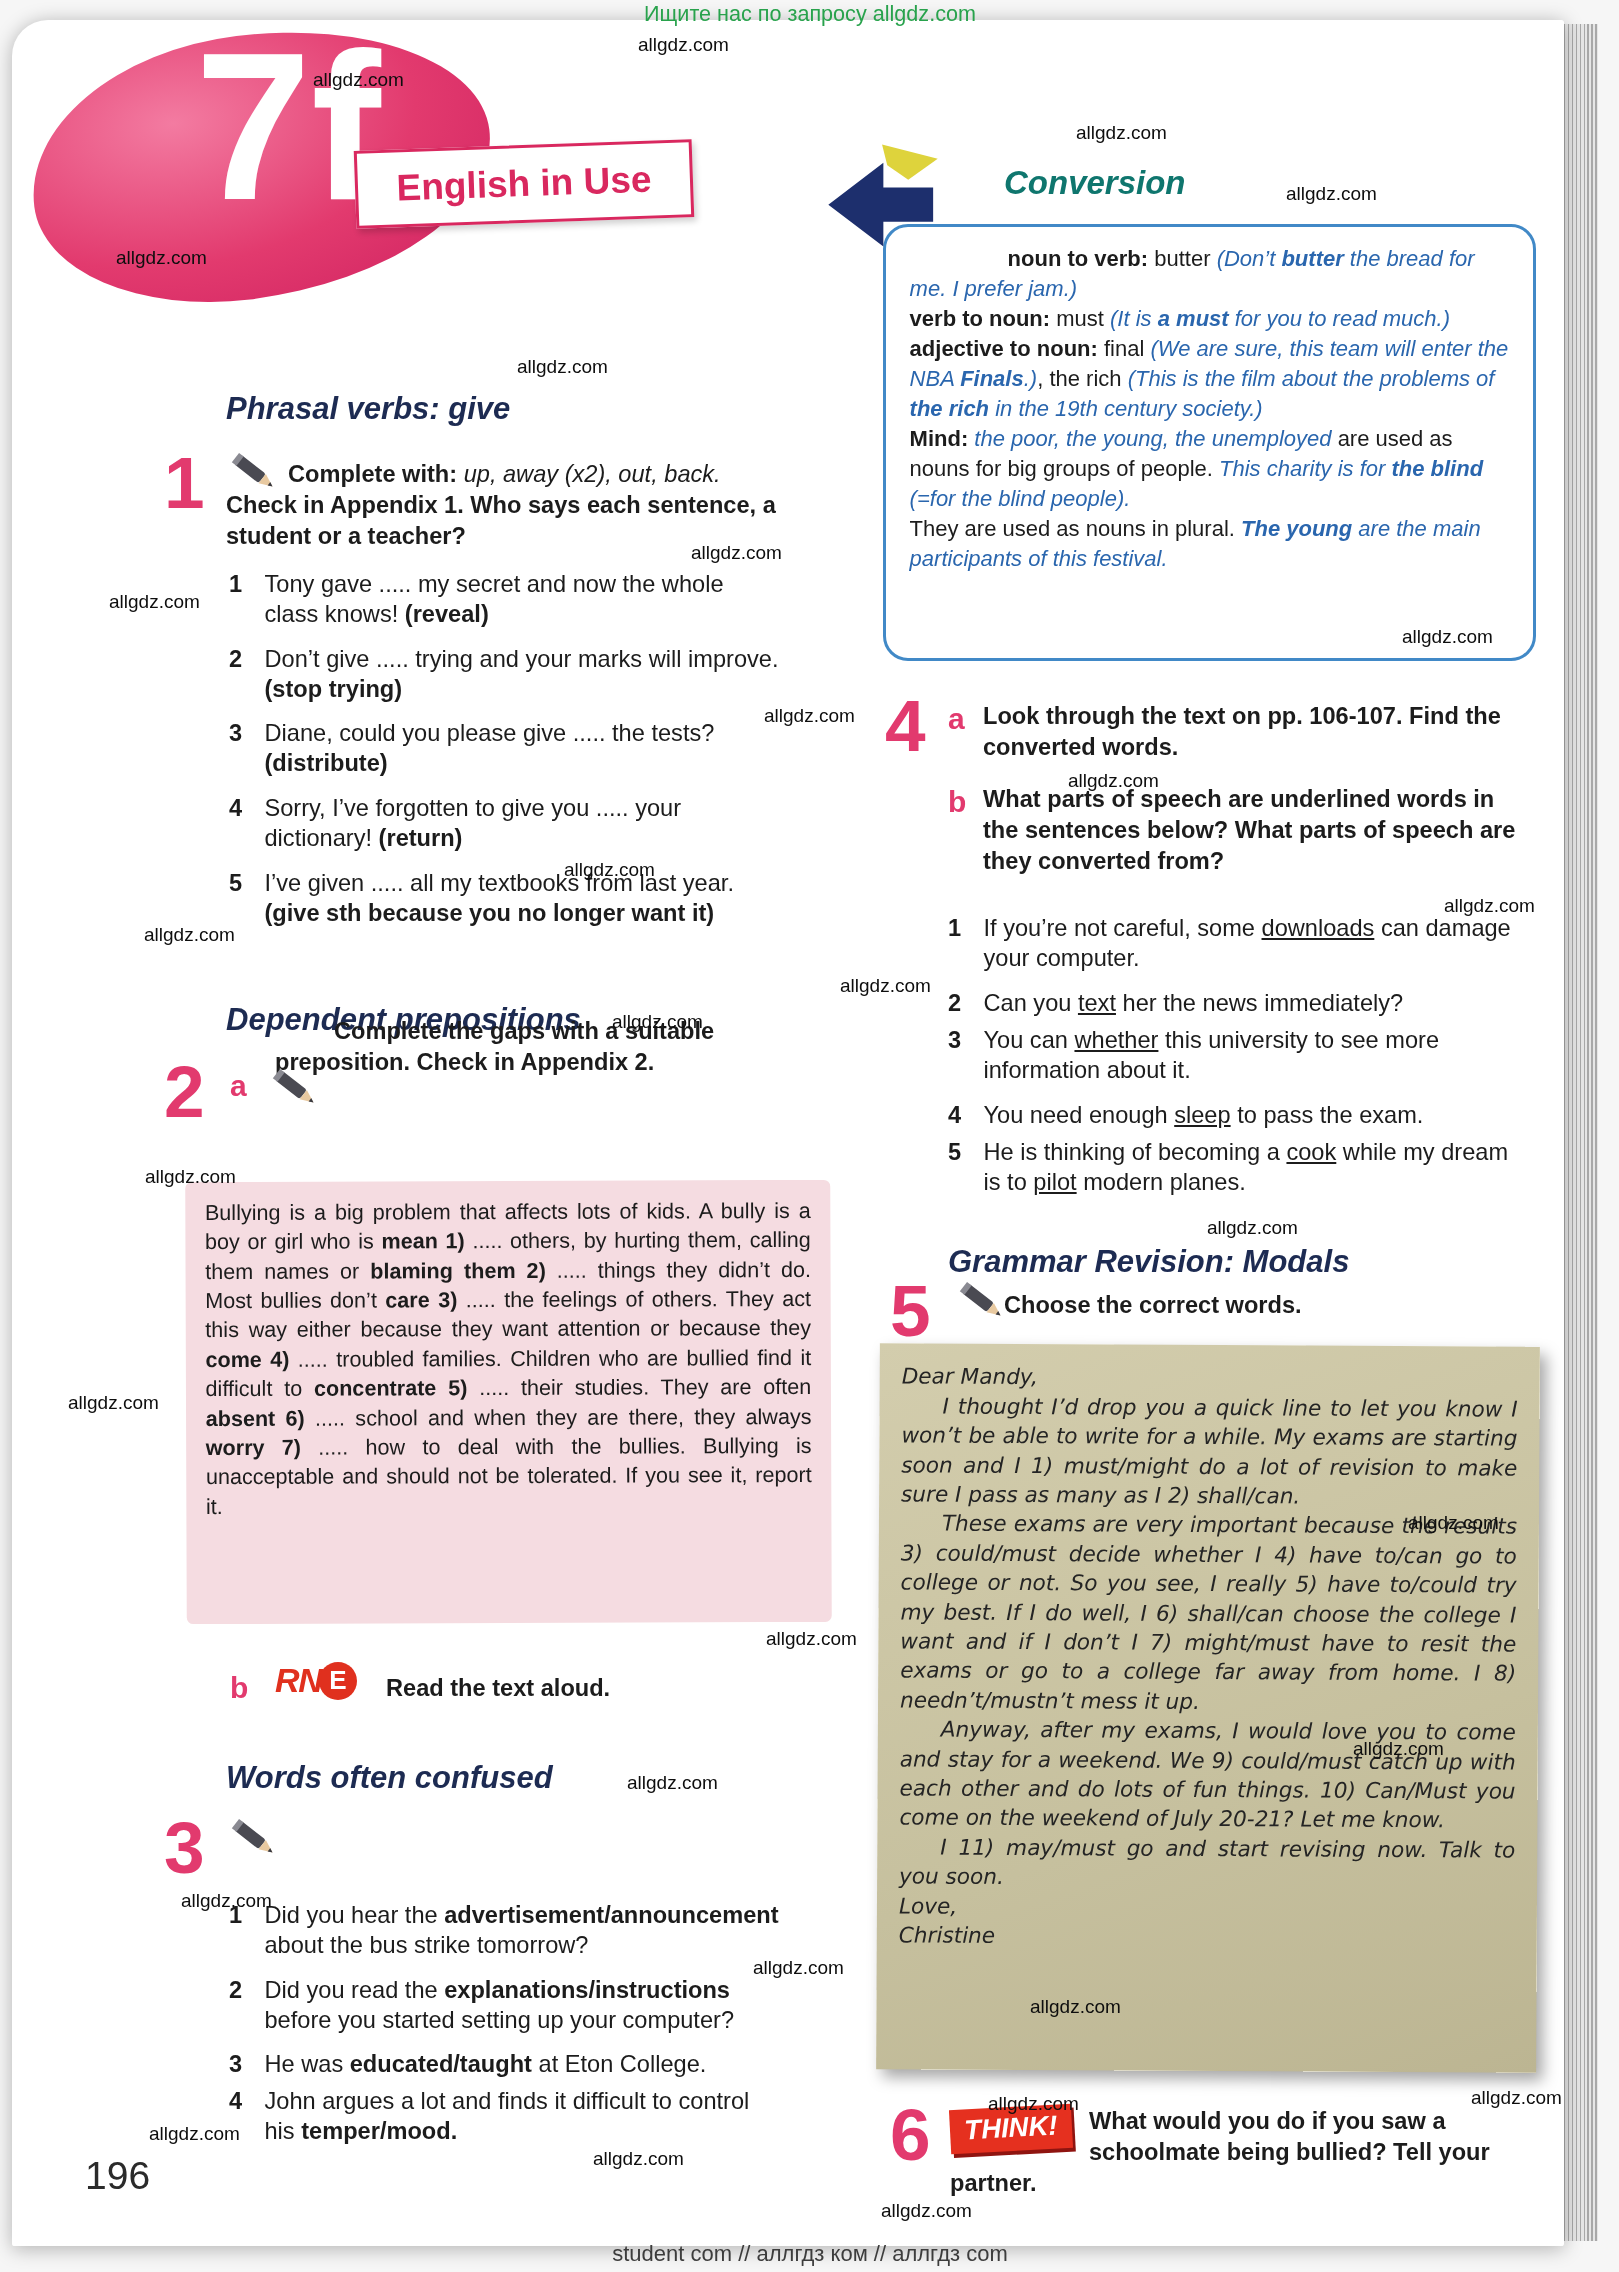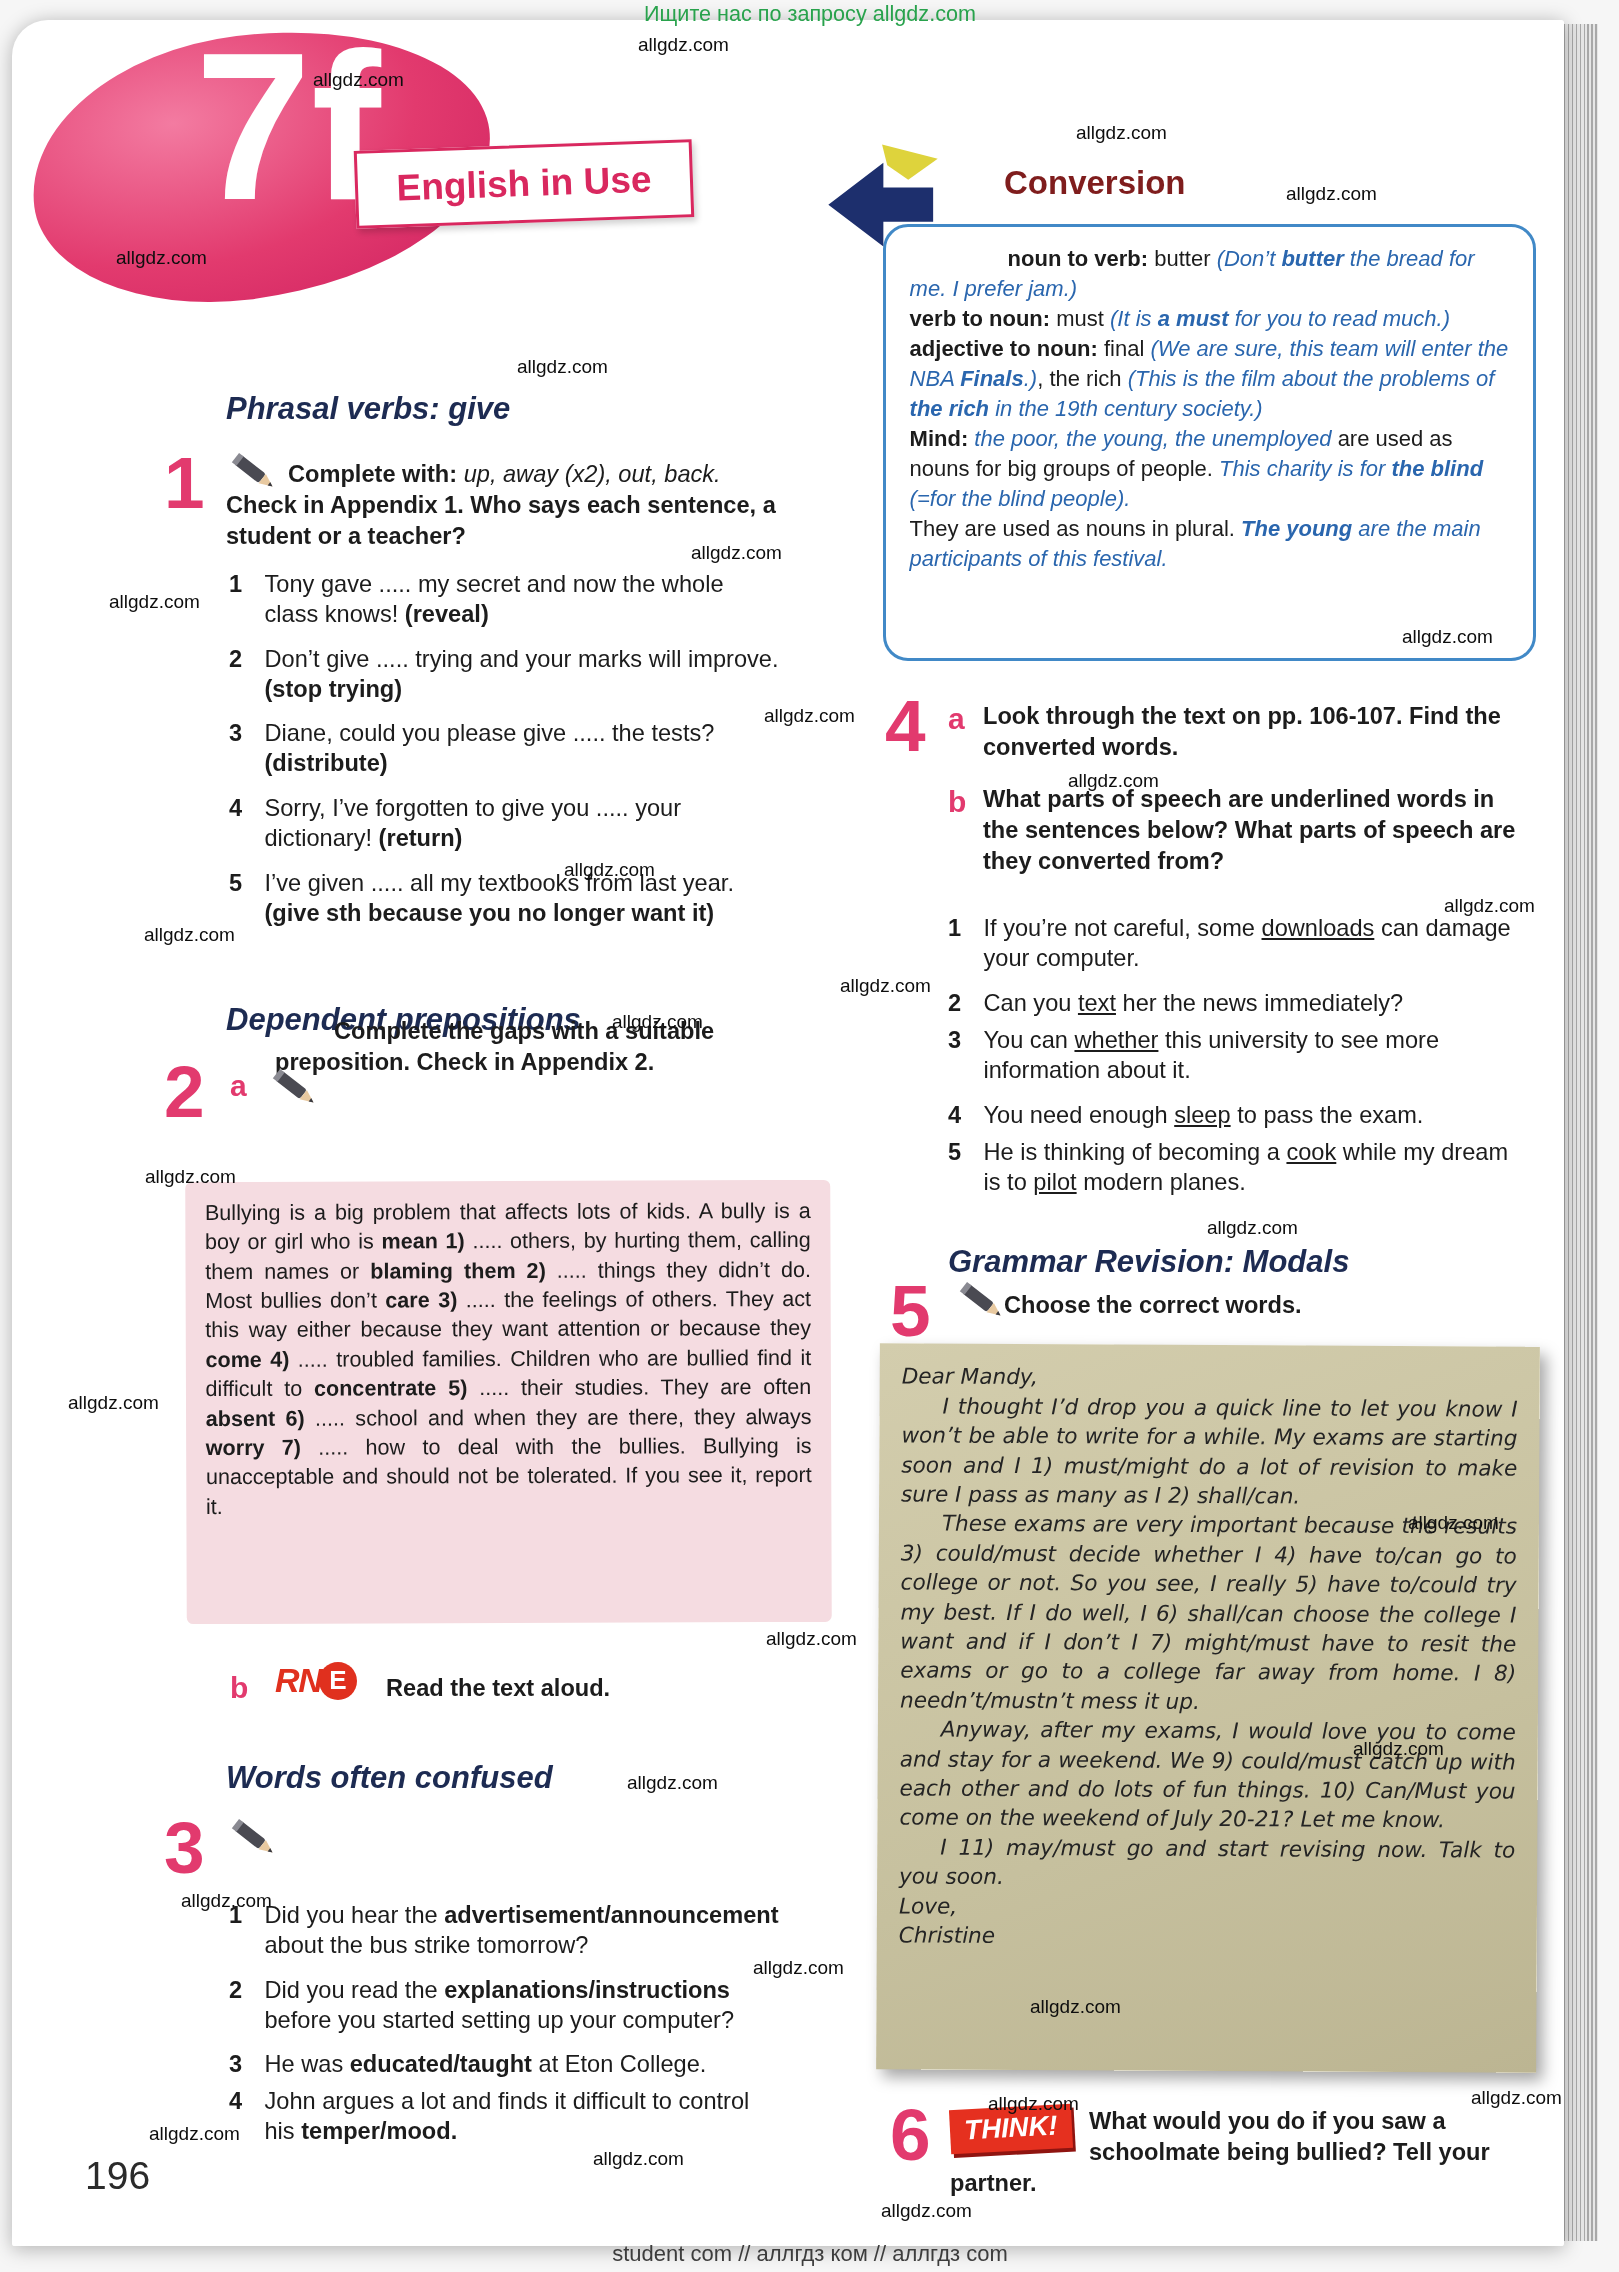--- a/index.html
+++ b/index.html
@@ -35,21 +35,21 @@
 
   .bully-box{position:absolute;left:186px;top:1181px;width:645px;height:442px;background:#f5dce1;border-radius:6.5px;
              padding:15.7px 19.6px;box-sizing:border-box;font-size:21.6px;line-height:29.4px;text-align:justify;z-index:3;transform:rotate(-.2deg);}
 
   .rne{display:inline-flex;align-items:center;z-index:4;position:absolute;}
   .rne .rn{color:#e0301e;font-weight:800;font-style:italic;font-size:34px;letter-spacing:-1.3px;}
   .rne .e{display:inline-flex;width:38px;height:38px;border-radius:50%;background:#e0301e;color:#fff;
           align-items:center;justify-content:center;font-weight:800;font-size:26px;margin-left:-2.6px;}
 
   .conv-arrow{position:absolute;left:810px;top:139px;z-index:4;}
-  .conv-title{position:absolute;left:1004px;top:164px;font-size:33px;font-weight:700;color:#7f1d1d;z-index:3;}
+  .conv-title{position:absolute;left:1004px;top:164px;font-size:33px;font-weight:700;font-style:italic;color:#0f766e;z-index:3;}
   .conv-box{position:absolute;left:883px;top:224px;width:653px;height:437px;box-sizing:border-box;background:#fff;
             border:3.3px solid #4189c7;border-radius:25px;padding:17px 23.6px;font-size:22px;line-height:30px;z-index:3;text-indent:98px;}
   .conv-box span{text-indent:0;}
 
   .letter{position:absolute;left:878px;top:1345px;width:660px;height:726px;box-sizing:border-box;
           background:linear-gradient(160deg,#d3cdad 0%,#c6c09e 60%,#bcb592 100%);
           padding:18.3px 22px;font-family:"DejaVu Sans",sans-serif;font-style:italic;font-size:21.6px;line-height:29.4px;
           text-align:justify;z-index:3;transform:rotate(.3deg);box-shadow:6.5px 7.9px 14.4px rgba(0,0,0,.35);color:#242424;overflow:hidden;}
   .letter p{margin:0;text-indent:41px;}
   .letter p.ni{text-indent:0;}

